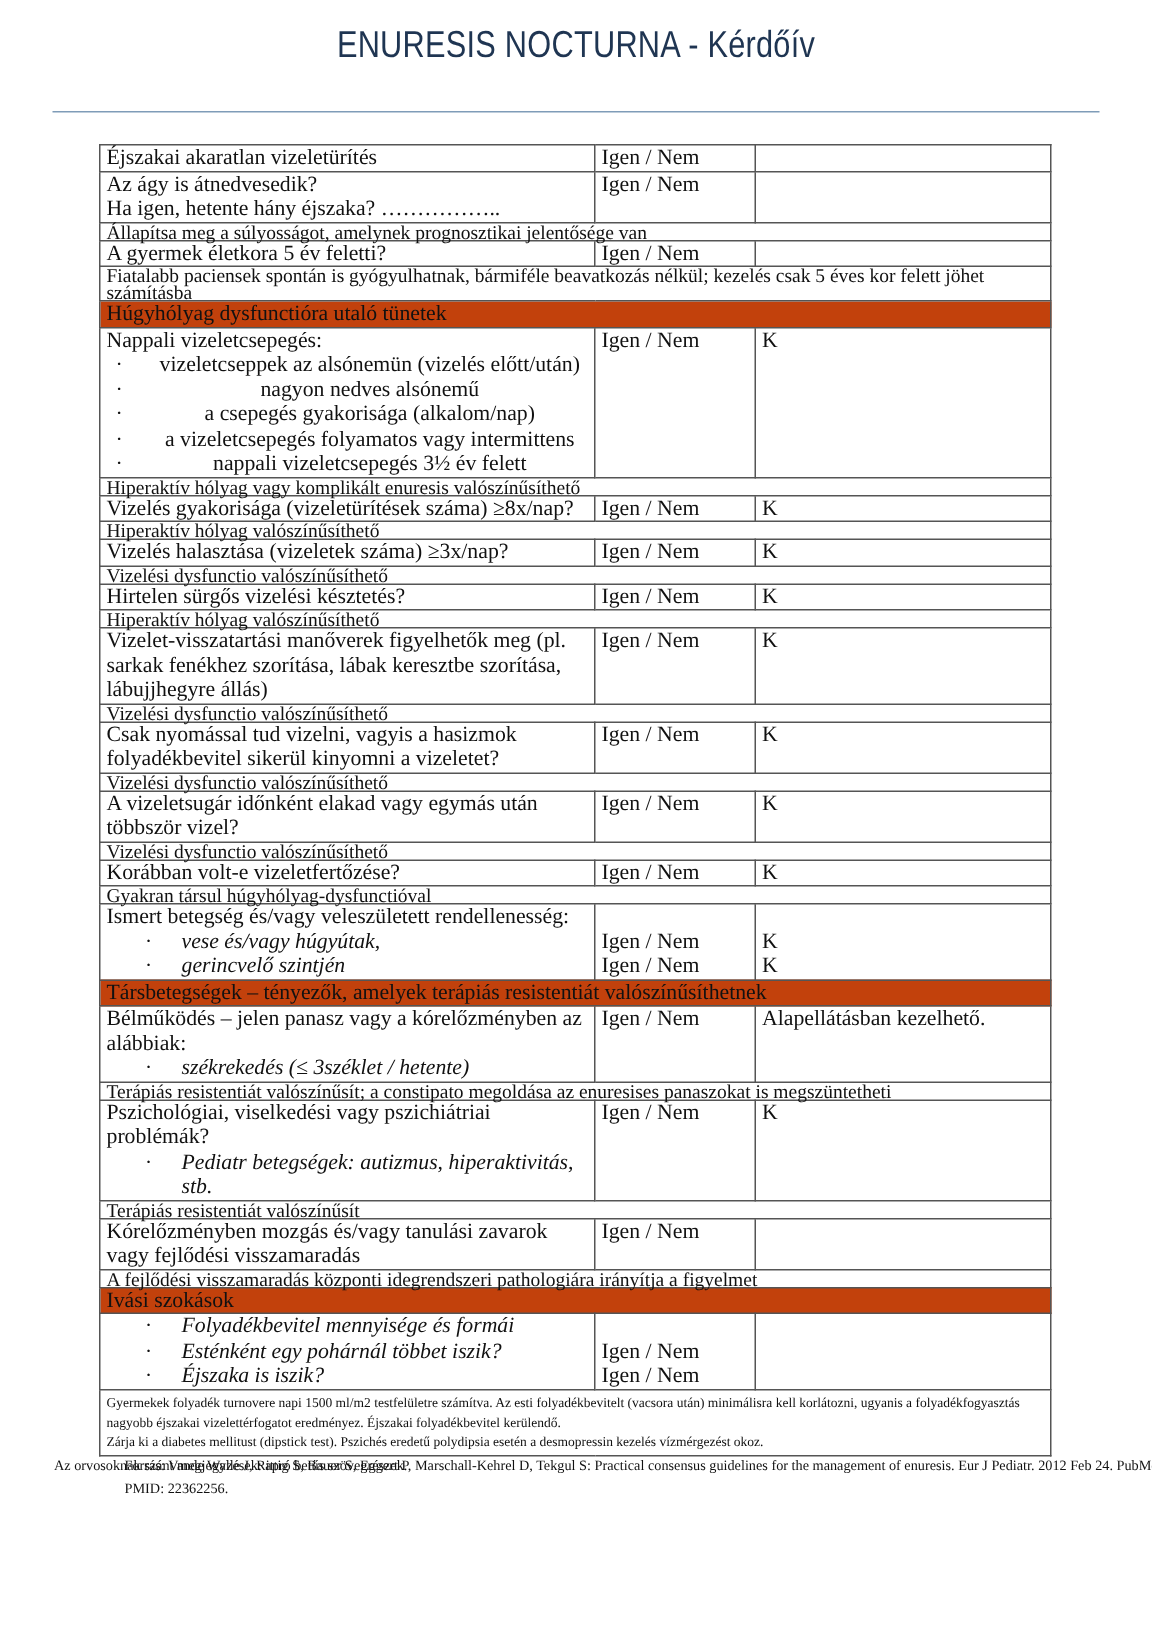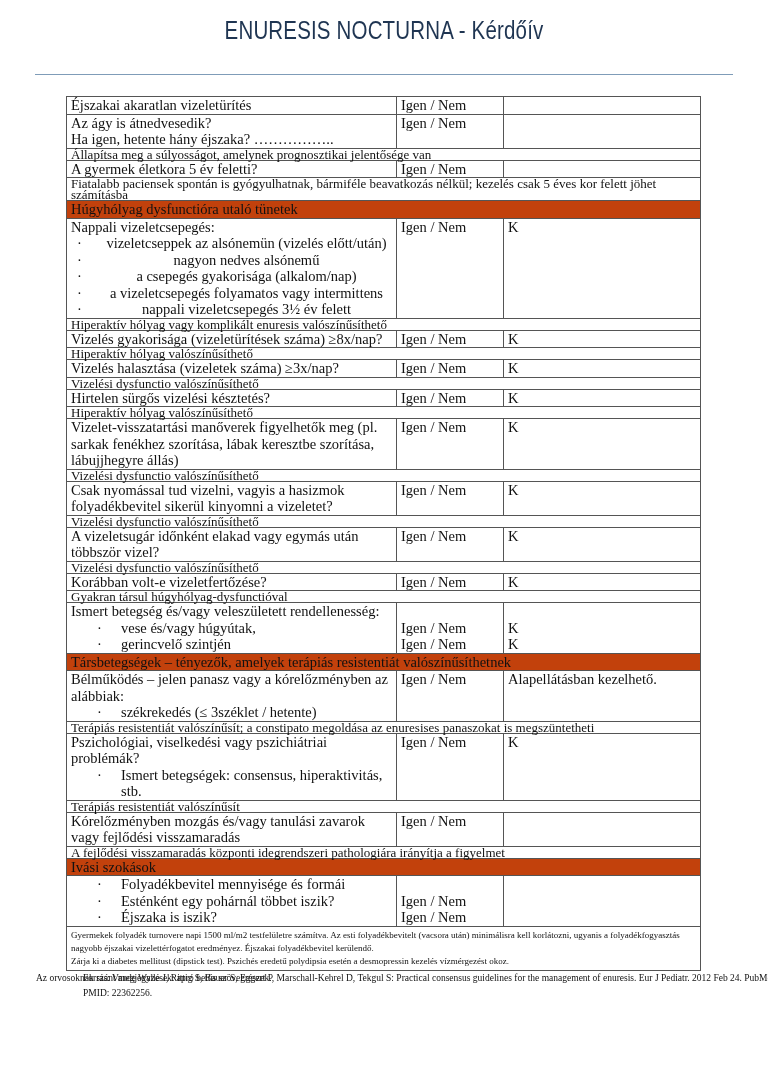--- a/index.html
+++ b/index.html
@@ -14,21 +14,21 @@
   table.q td { border: 1px solid #555; padding: 0 4px; vertical-align: top;
                font-size: 14px; line-height: 16.5px; }
   col.c1 { width: 330px; } col.c2 { width: 107px; } col.c3 { width: 197px; }
   tr.head td { background: #d9d9d9; font-weight: bold; font-size: 13.5px; line-height: 16px; }
   tr.head td.h1 { vertical-align: middle; }
   tr.note td { font-size: 13px; line-height: 11px; padding-top: 0; padding-bottom: 0; }
   tr.sec td { background: #c2410c; }
   tr.big td { font-size: 14.5px; }
   .bul { display: block; position: relative; padding-left: 30px; text-align: center; }
   .bul::before { content: "·"; position: absolute; left: 6px; top: 0; }
-  .bul2 { display: block; position: relative; padding-left: 50px; }
+  .bul2 { display: block; position: relative; padding-left: 50px; font-style: italic; }
   .bul2::before { content: "·"; position: absolute; left: 26px; top: 0; }
   .sp { display: block; height: 16.5px; }
   .foot { position: absolute; left: 36px; width: 700px; font-size: 9.5px; line-height: 15px; }
 </style>
 </head>
 <body>
 
 <div class="title">ENURESIS NOCTURNA - Kérdőív</div>
 <div class="title-rule"></div>
 
@@ -179,21 +179,21 @@
     <td>Igen / Nem</td>
     <td>Alapellátásban kezelhető.</td>
   </tr>
   <tr class="note">
         <td colspan="3">Terápiás resistentiát valószínűsít; a constipato megoldása az enuresises panaszokat is megszüntetheti</td>
       </tr>
 
   <tr class="big">
     <td>
       <span style="display:block">Pszichológiai, viselkedési vagy pszichiátriai problémák?</span>
-      <span class="bul2">Ismert betegségek: consensus, hiperaktivitás, stb.</span>
+      <span class="bul2">Pediatr betegségek: autizmus, hiperaktivitás, stb.</span>
     </td>
     <td>Igen / Nem</td>
     <td>K</td>
   </tr>
   <tr class="note">
         <td colspan="3">Terápiás resistentiát valószínűsít</td>
       </tr>
 
   <tr class="big">
     <td>Kórelőzményben mozgás és/vagy tanulási zavarok vagy fejlődési visszamaradás</td>

